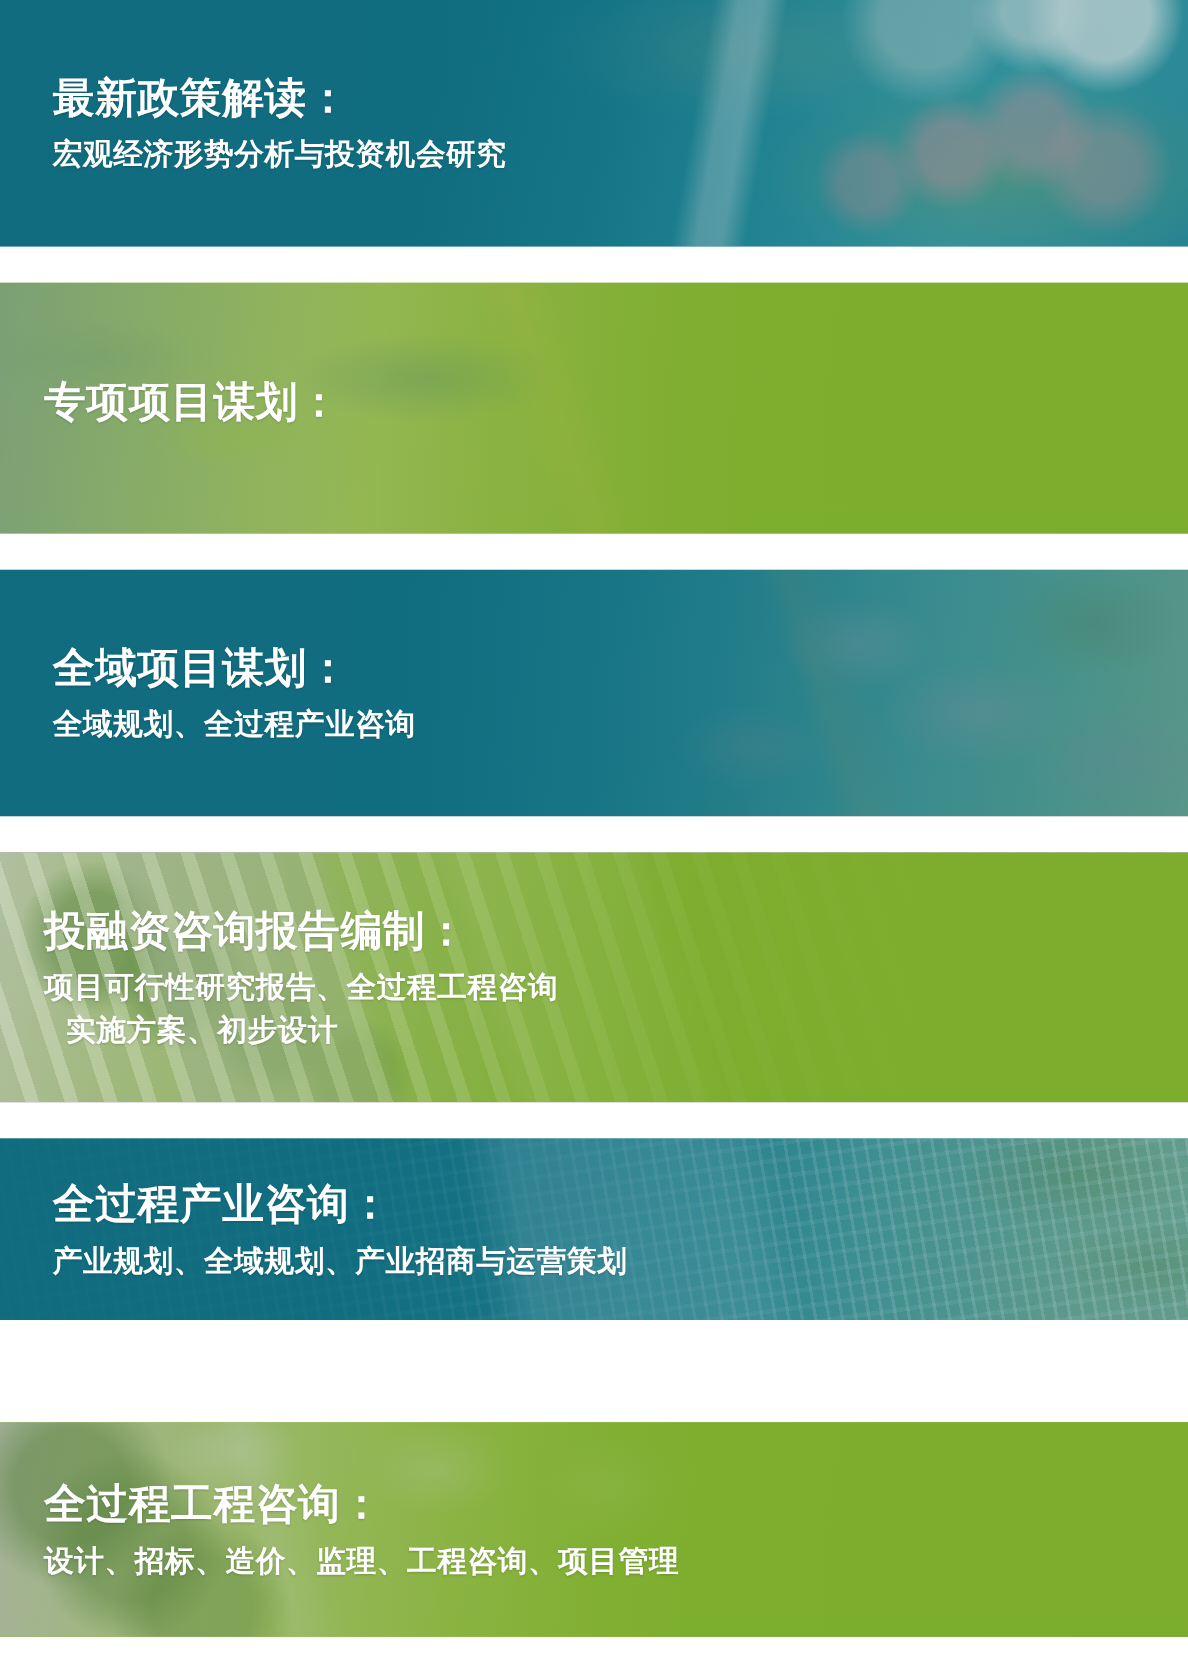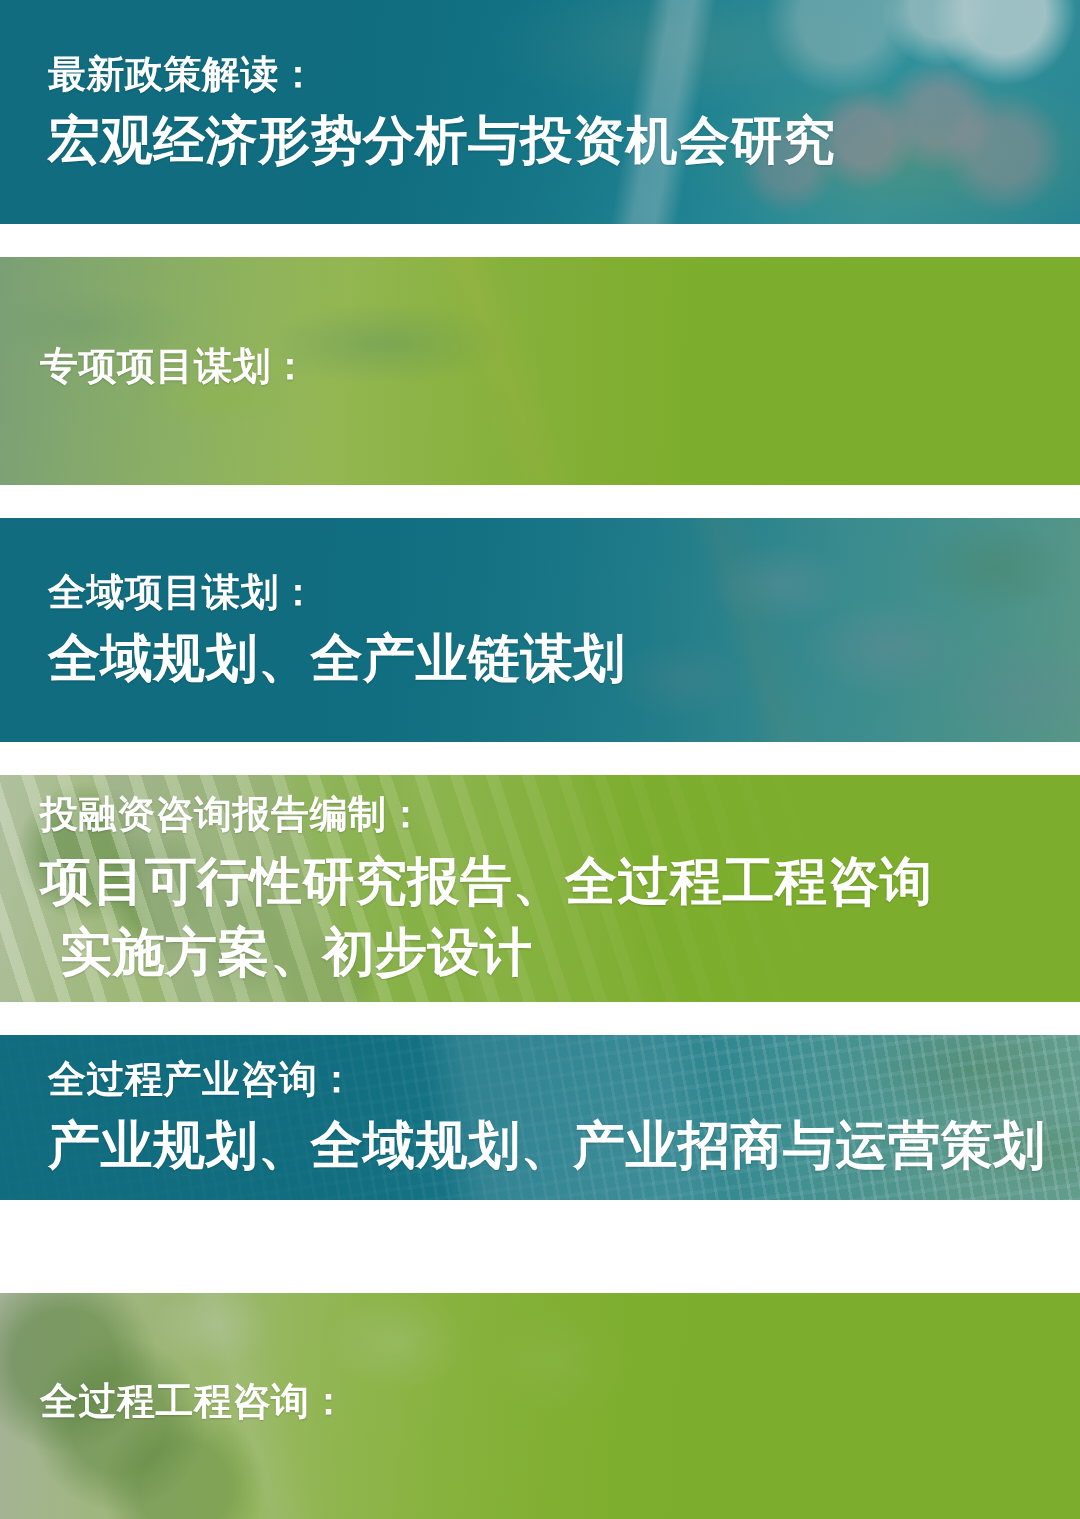--- a/index.html
+++ b/index.html
@@ -69,21 +69,21 @@
     letter-spacing: 0.5px;
     line-height: 1.30;
     white-space: nowrap;
     text-shadow: 0 1px 2px rgba(0,0,0,0.18);
   }
   .band-title {
     font-size: 38px;
     margin-bottom: 8px;
   }
   .band-line {
-    font-size: 52px;
+    font-size: 27px;
   }
   .band-line + .band-line {
     margin-top: 4px;
     margin-left: 20px;
   }
 
   
   #band-1 { top: 0px; height: 224px; background: #126f80; }
   #band-1 .photo {
     background-image:
@@ -158,21 +158,21 @@
       repeating-linear-gradient(80deg, rgba(255,255,255,0) 0 9px, rgba(225,236,238,0.22) 9px 12px),
       repeating-linear-gradient(172deg, rgba(255,255,255,0) 0 11px, rgba(200,220,226,0.14) 11px 15px),
       linear-gradient(80deg, rgba(255,255,255,0) 40%, rgba(222,236,240,0.45) 44%, rgba(222,236,240,0.18) 62%, rgba(255,255,255,0) 66%),
       radial-gradient(ellipse 14% 40% at 90% 20%, rgba(96,140,92,0.50), rgba(96,140,92,0) 72%),
       radial-gradient(ellipse 12% 34% at 97% 70%, rgba(96,140,92,0.40), rgba(96,140,92,0) 72%),
       linear-gradient(100deg, #0e6b7e 0%, #157a8c 28%, #2d8d98 50%, #4f9d9b 70%, #74a78e 90%);
   }
   #band-5 .tint { background: linear-gradient(90deg, rgba(16,108,126,0.96) 0%, rgba(16,108,126,0.90) 28%, rgba(16,108,126,0.58) 52%, rgba(16,108,126,0.30) 74%, rgba(16,108,126,0.18) 100%); }
 
   
-  #band-6 { top: 1293px; height: 226px; background: #7cad2c; }
+  #band-6 { top: 1293px; height: 195px; background: #7cad2c; }
   #band-6 .photo {
     background-image:
       radial-gradient(circle at 6% 30%, rgba(86,124,70,0.55) 0 5%, rgba(86,124,70,0) 9%),
       radial-gradient(circle at 11% 58%, rgba(86,124,70,0.50) 0 5%, rgba(86,124,70,0) 9%),
       radial-gradient(circle at 17% 86%, rgba(86,124,70,0.45) 0 5%, rgba(86,124,70,0) 9%),
       radial-gradient(ellipse 8% 26% at 20% 14%, rgba(200,208,206,0.50), rgba(200,208,206,0) 72%),
       radial-gradient(ellipse 9% 30% at 37% 22%, rgba(205,214,210,0.48), rgba(205,214,210,0) 72%),
       radial-gradient(ellipse 9% 34% at 52% 30%, rgba(198,210,200,0.42), rgba(198,210,200,0) 72%),
       linear-gradient(74deg, rgba(255,255,255,0) 22%, rgba(196,206,196,0.30) 24%, rgba(196,206,196,0) 28%),
       linear-gradient(103deg, #a9b2a6 0%, #a8b893 12%, #a6bd7c 26%, #9bbb5c 42%, #8cb43c 60%, #81ae2e 78%, #7cad2c 92%);
@@ -199,21 +199,21 @@
     <div class="content">
       <div class="band-title">专项项目谋划：</div>
     </div>
   </section>
 
   <section class="band align-left" id="band-3">
     <div class="photo"></div>
     <div class="tint"></div>
     <div class="content">
       <div class="band-title">全域项目谋划：</div>
-      <div class="band-line">全域规划、全产业链谋划</div>
+      <div class="band-line">全域规划、全过程产业咨询</div>
     </div>
   </section>
 
   <section class="band align-right" id="band-4">
     <div class="photo"></div>
     <div class="tint"></div>
     <div class="content">
       <div class="band-title">投融资咨询报告编制：</div>
       <div class="band-line">项目可行性研究报告、全过程工程咨询</div>
       <div class="band-line">实施方案、初步设计</div>
@@ -227,16 +227,17 @@
       <div class="band-title">全过程产业咨询：</div>
       <div class="band-line">产业规划、全域规划、产业招商与运营策划</div>
     </div>
   </section>
 
   <section class="band align-right" id="band-6">
     <div class="photo"></div>
     <div class="tint"></div>
     <div class="content">
       <div class="band-title">全过程工程咨询：</div>
+      <div class="band-line">设计、招标、造价、监理、工程咨询、项目管理</div>
     </div>
   </section>
 
 </div>
 
 </body></html>

